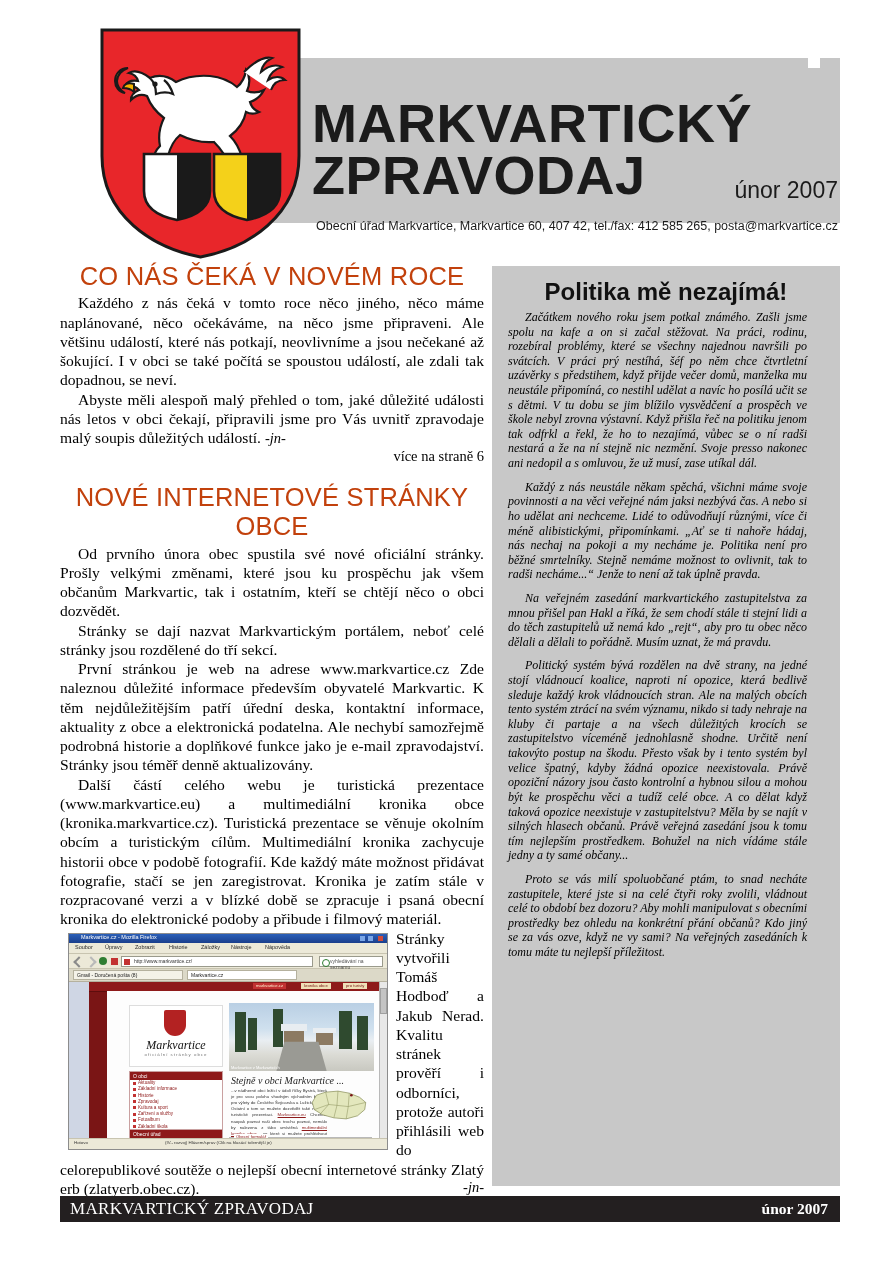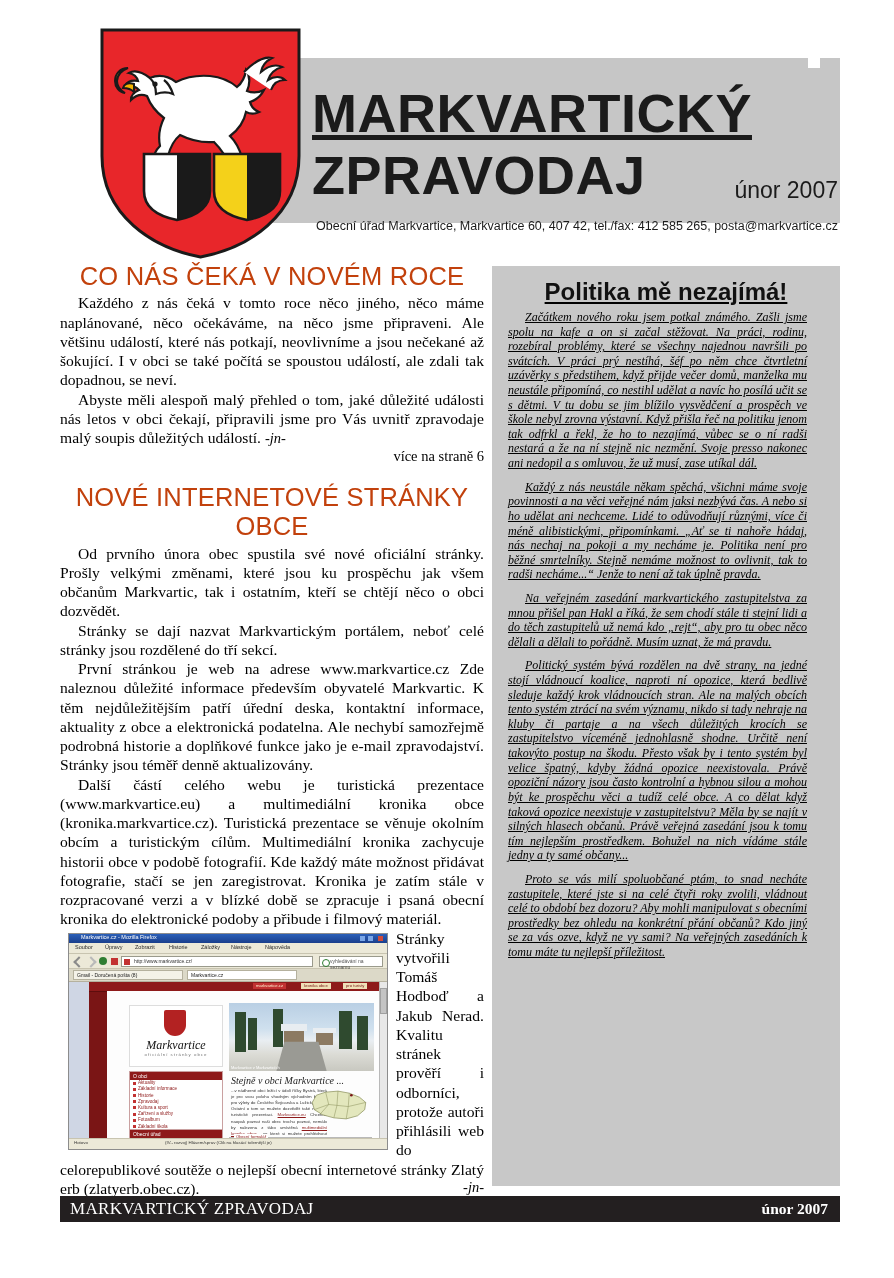--- a/index.html
+++ b/index.html
@@ -52,21 +52,21 @@
   .mast-title {
     position: absolute;
     left: 312px;
     font-family: "Liberation Sans", sans-serif;
     font-weight: bold;
     font-size: 54px;
     letter-spacing: 0.5px;
     color: #1b1b1b;
     line-height: 1;
   }
-  #mast-line1 { top: 86px; text-decoration: underline; }
+  #mast-line1 { top: 96px; }
   #mast-line2 { top: 148px; }
 
   #mast-date {
     position: absolute;
     right: 56px; top: 177px;
     font-family: "Liberation Sans", sans-serif;
     font-size: 23px;
     color: #1b1b1b;
   }
   #mast-contact {
@@ -86,21 +86,20 @@
     height: 920px;
   }
   #right-col {
     position: absolute;
     left: 492px; top: 266px;
     width: 348px;
     height: 920px;
     background: #c8c8c8;
     box-sizing: border-box;
     padding: 10px 16px 8px 16px;
-    text-decoration: underline;
   }
 
   h1.art-head {
     font-family: "Liberation Sans", sans-serif;
     font-weight: normal;
     font-size: 25.5px;
     letter-spacing: 0.2px;
     margin: 0 0 2px 0;
     text-align: center;
     color: #c2410c;

